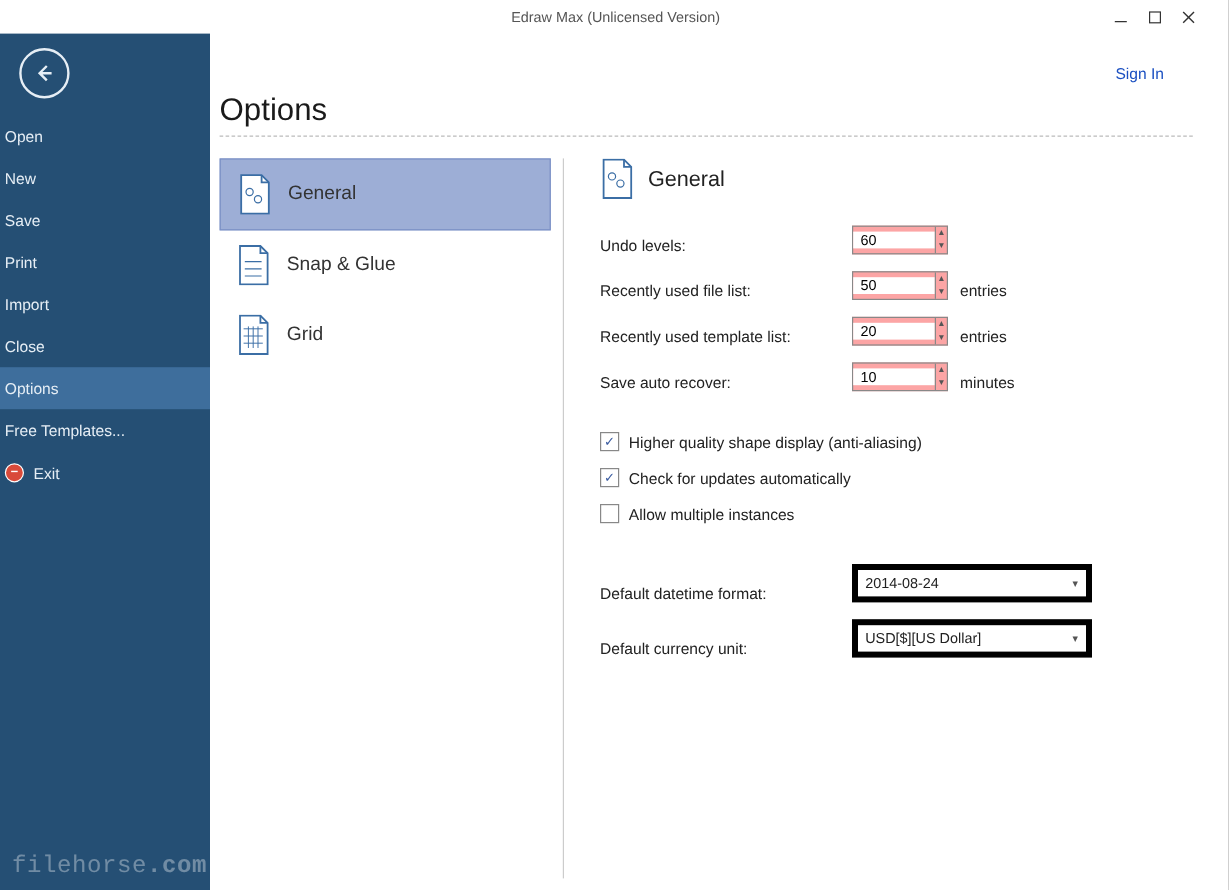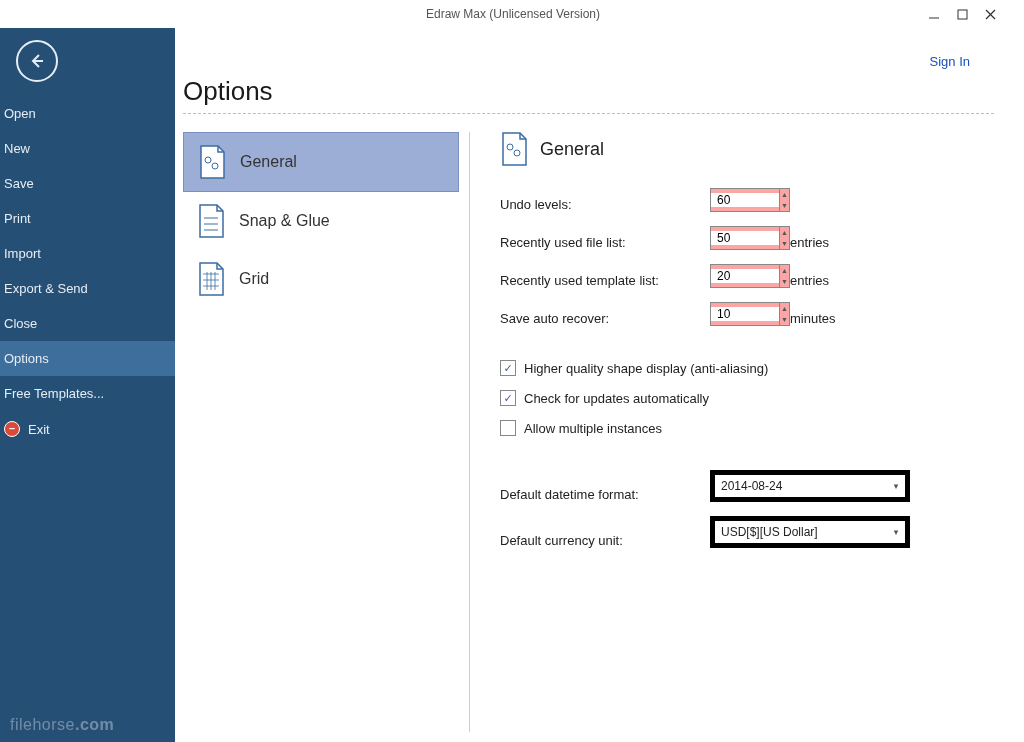--- a/index.html
+++ b/index.html
@@ -11,40 +11,40 @@
 .signin-row{height:30px;display:flex;justify-content:flex-end;align-items:center;padding-right:24px}
 .signin{color:#1a4fc1;font-size:13px;cursor:pointer}
 .body{display:flex;position:absolute;top:28px;bottom:0;left:0;right:0}
 .sidebar{width:175px;background:#254f74;color:#e6eef5;display:flex;flex-direction:column;padding-top:8px;position:relative}
 .back{width:38px;height:38px;border:2px solid #e6eef5;border-radius:50%;display:flex;align-items:center;justify-content:center;margin:4px 0 14px 16px;cursor:pointer}
 .back svg{fill:none;stroke:#e6eef5;stroke-width:2}
 .side-item{padding:10px 4px;cursor:pointer;font-size:13px;display:flex;align-items:center;gap:8px}
 .side-item.sel{background:#3e6e9c}
 .exit-circle{width:14px;height:14px;border-radius:50%;background:#d94a3a;border:1px solid #fff;display:flex;align-items:center;justify-content:center;flex-shrink:0}
 .exit-circle span{color:#fff;font-weight:bold;font-size:11px;line-height:1;margin-top:-2px}
-.watermark{position:absolute;bottom:8px;left:10px;color:rgba(255,255,255,.35);font-size:16px;font-weight:300;letter-spacing:.5px;font-family:Liberation Sans, sans-serif}
+.watermark{position:absolute;bottom:8px;left:10px;color:rgba(255,255,255,.35);font-size:20px;font-weight:300;letter-spacing:.5px;font-family:Liberation Mono, monospace}
 .watermark .tld{font-weight:600}
 .main{flex:1;padding:18px 30px 10px 8px;position:relative;display:flex;flex-direction:column}
 .options-title{font-size:26px;font-weight:400;color:#1a1a1a;margin-bottom:6px}
 .dashline{border:none;border-top:1px dashed #bbb;margin:0 0 18px 0}
 .twocol{display:flex;flex:1}
 .leftcol{width:276px;border-right:1px solid #ccc;padding-right:10px}
 .rightcol{flex:1;padding-left:30px}
 .tabitem{display:flex;align-items:center;gap:14px;padding:12px 14px;cursor:pointer;font-size:16px}
 .tabitem.sel{background:#9daed6;border:1px solid #7a8fc5}
 .icondoc{width:28px;height:34px;flex-shrink:0}
 .section-head{display:flex;align-items:center;gap:12px;margin-bottom:22px}
 .section-head .lbl{font-size:18px;color:#222}
 .formrow{display:flex;align-items:flex-end;margin-bottom:14px}
 .formrow .flabel{width:210px;font-size:13px;color:#222}
 .spin{display:flex;align-items:center;border:1px solid #888;width:78px;height:22px;background:#fca5a5}
 .spin input{border:none;width:56px;padding:0 6px;font-size:12px;outline:none}
 .spin .arrows{width:18px;height:100%;border-left:1px solid #888;display:flex;flex-direction:column}
 .spin .arrows div{flex:1;display:flex;align-items:center;justify-content:center;font-size:7px;color:#555;cursor:pointer}
-.formrow .suffix{font-size:13px;color:#222}
+.formrow .suffix{margin-left:10px;font-size:13px;color:#222}
 .chkrow{display:flex;align-items:center;gap:8px;margin-bottom:14px}
 .chk{width:14px;height:14px;border:1px solid #888;display:flex;align-items:center;justify-content:center;font-size:11px;color:#3b5ca0;cursor:pointer}
 .chkrow .clabel{font-size:13px;color:#222}
 .combo{display:flex;align-items:center;border:5px solid #000000;width:190px;height:22px;background:#fff;cursor:pointer}
 .combo .cval{flex:1;padding:0 6px;font-size:12px;color:#222}
 .combo .carrow{width:18px;height:100%;display:flex;align-items:center;justify-content:center;font-size:9px;color:#555}
 .gap{height:20px}
 </style>
 </head>
 <body>
@@ -88,23 +88,20 @@
       <div class="side-item">
           <span>Save</span>
         </div>
       <div class="side-item">
           <span>Print</span>
         </div>
       <div class="side-item">
           <span>Import</span>
         </div>
       <div class="side-item">
-          <span>Export &amp; Send</span>
-        </div>
-      <div class="side-item">
           <span>Close</span>
         </div>
       <div class="side-item sel">
           <span>Options</span>
         </div>
       <div class="side-item">
           <span>Free Templates...</span>
         </div>
       <div class="side-item">
         <span class="exit-circle">

